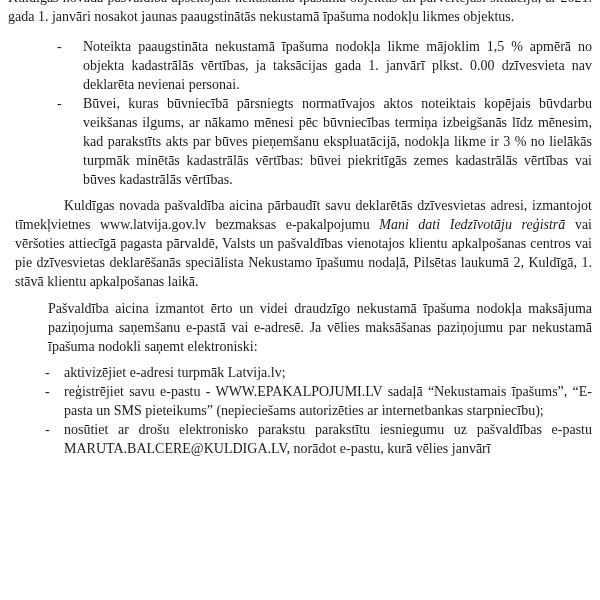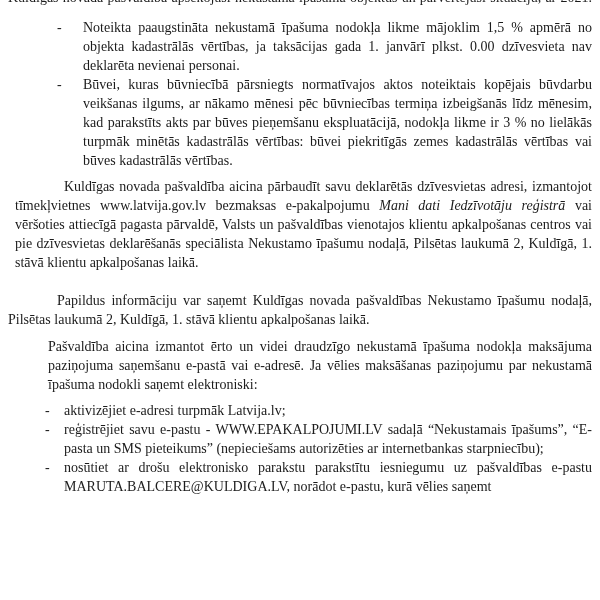--- a/index.html
+++ b/index.html
@@ -42,48 +42,48 @@
   }
   .p-invite { margin-top: 8px; margin-left: 40px; }
 </style>
 </head>
 <body>
 
 <div class="page">
 
   <div class="intro">
     <div class="clip-line">Kuldīgas novada pašvaldība apsekojusi nekustamā īpašuma objektus un pārvērtējusi situāciju, ar 2021.</div>
+    <p>gada 1. janvāri nosakot jaunas paaugstinātās nekustamā īpašuma nodokļu likmes objektus.</p>
   </div>
 
   <div class="list1">
     <div class="li">
       <span class="dash">-</span>
       <span class="txt">Noteikta paaugstināta nekustamā īpašuma nodokļa likme mājoklim  1,5 % apmērā no objekta kadastrālās vērtības, ja taksācijas gada 1. janvārī plkst. 0.00 dzīvesvieta nav deklarēta nevienai personai.</span>
     </div>
     <div class="li">
       <span class="dash">-</span>
       <span class="txt">Būvei, kuras būvniecībā pārsniegts normatīvajos aktos noteiktais kopējais būvdarbu veikšanas ilgums, ar nākamo mēnesi pēc būvniecības termiņa izbeigšanās līdz mēnesim, kad parakstīts akts par būves pieņemšanu ekspluatācijā, nodokļa likme ir 3 % no lielākās turpmāk minētās kadastrālās vērtības: būvei piekritīgās zemes kadastrālās vērtības vai būves kadastrālās vērtības.</span>
     </div>
   </div>
 
   <p class="indent p-check"><span>Kuldīgas novada pašvaldība aicina pārbaudīt savu deklarētās dzīvesvietas adresi, izmantojot  tīmekļvietnes www.latvija.gov.lv bezmaksas e-pakalpojumu </span><i>Mani dati Iedzīvotāju reģistrā</i><span> vai vēršoties attiecīgā pagasta pārvaldē, Valsts un pašvaldības vienotajos klientu apkalpošanas centros vai pie dzīvesvietas deklarēšanās speciālista Nekustamo īpašumu nodaļā, Pilsētas laukumā 2, Kuldīgā, 1. stāvā klientu apkalpošanas laikā.</span></p>
 
-  <p class="indent p-info">Papildus informāciju var saņemt Kuldīgas novada pašvaldības Nekustamo īpašumu nodaļā, Pilsētas laukumā 2, Kuldīgā, 1. stāvā klientu apkalpošanas laikā.</p>
 
 
   <p class="p-invite">Pašvaldība aicina izmantot ērto un videi draudzīgo nekustamā īpašuma nodokļa maksājuma paziņojuma saņemšanu e-pastā vai e-adresē. Ja vēlies maksāšanas paziņojumu par nekustamā īpašuma nodokli saņemt elektroniski:</p>
 
   <div class="list2">
     <div class="li">
       <span class="dash">-</span>
       <span class="txt">aktivizējiet e-adresi turpmāk Latvija.lv;</span>
     </div>
     <div class="li">
       <span class="dash">-</span>
       <span class="txt">reģistrējiet savu e-pastu - WWW.EPAKALPOJUMI.LV sadaļā “Nekustamais īpašums”, “E-pasta un SMS pieteikums” (nepieciešams autorizēties ar internetbankas starpniecību);</span>
     </div>
     <div class="li">
       <span class="dash">-</span>
-      <span class="txt">nosūtiet ar drošu elektronisko parakstu parakstītu iesniegumu uz pašvaldības e-pastu MARUTA.BALCERE@KULDIGA.LV, norādot e-pastu, kurā vēlies saņemt</span>
+      <span class="txt">nosūtiet ar drošu elektronisko parakstu parakstītu iesniegumu uz pašvaldības e-pastu MARUTA.BALCERE@KULDIGA.LV, norādot e-pastu, kurā vēlies janvārī</span>
     </div>
   </div>
 
 </div>
 
 </body></html>

